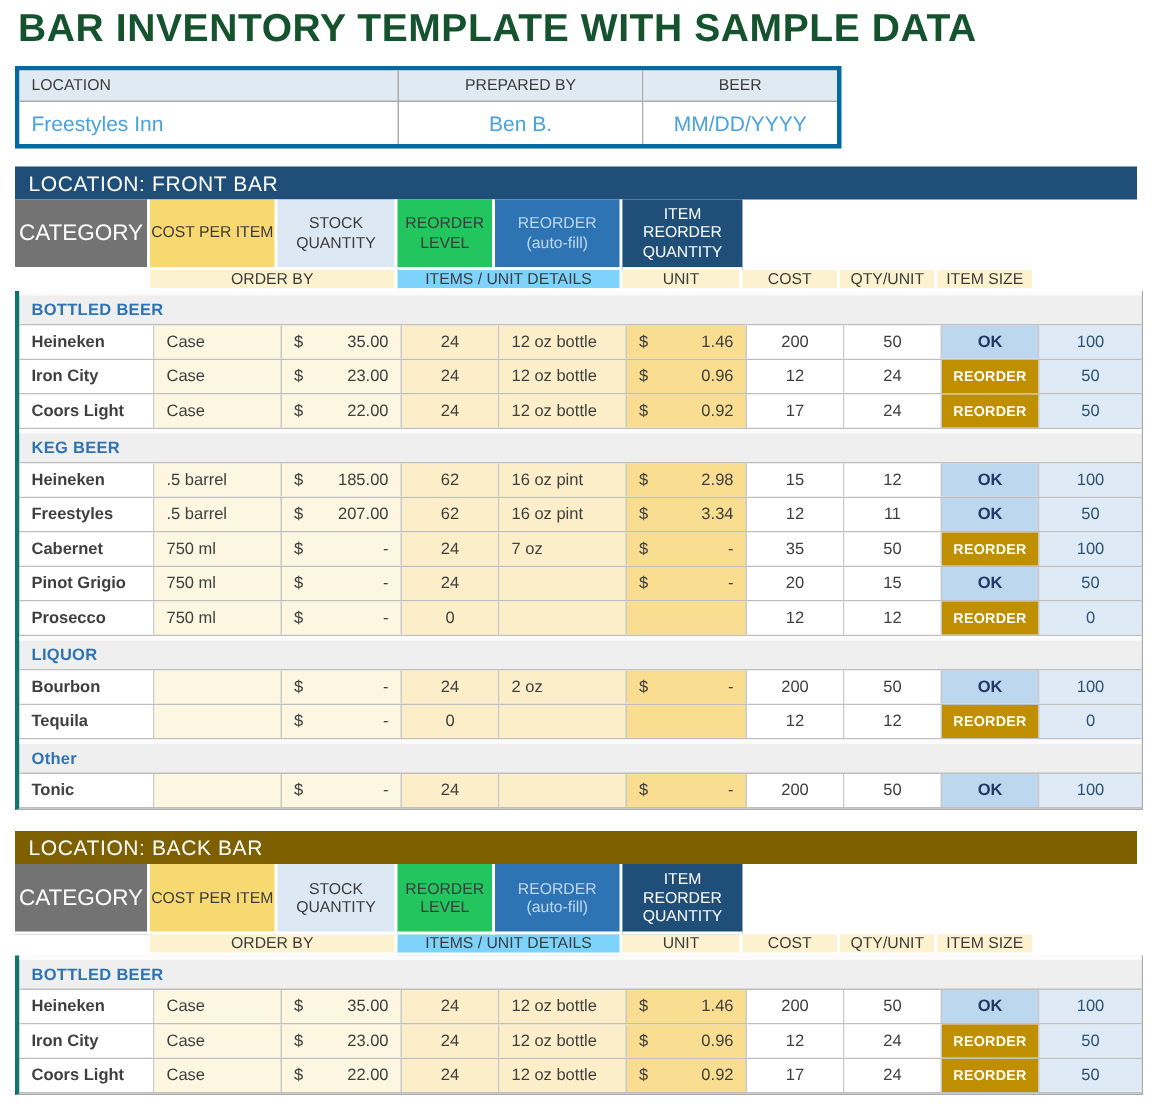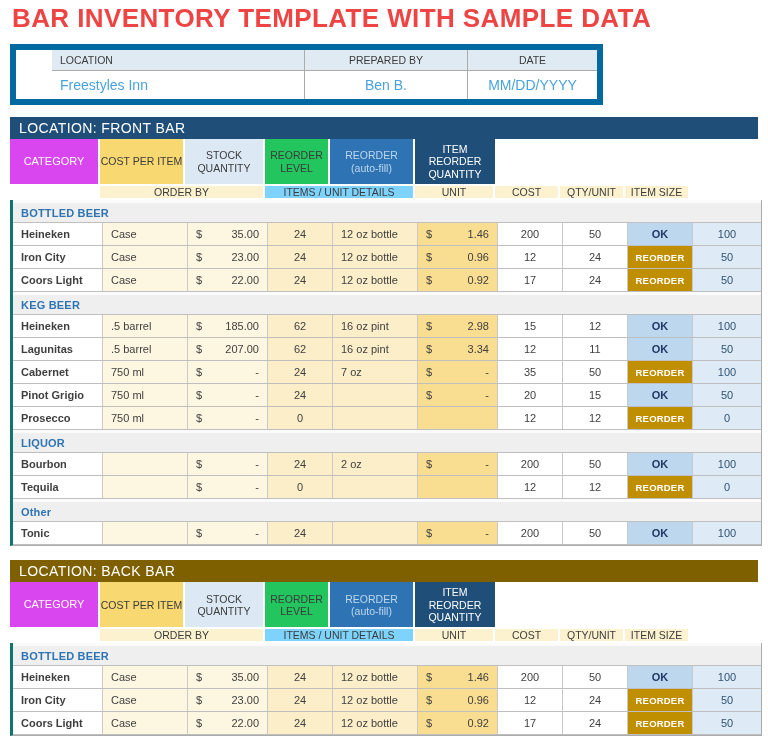--- a/index.html
+++ b/index.html
@@ -1,25 +1,25 @@
 <!DOCTYPE html>
 <html><head>
 <meta charset="utf-8">
 <style>
   html,body { margin:0; padding:0; }
   body { width:768px; height:738px; overflow:hidden; background:#ffffff;
          font-family:"Liberation Sans", sans-serif; }
   .sheet { position:relative; width:768px; height:738px; overflow:hidden; }
 
   .title { margin:4px 0 12px 12px; font-size:26px; line-height:28px; font-weight:bold;
-           color:#ef4444; letter-spacing:.4px; white-space:nowrap; }
+           color:#14532d; letter-spacing:.4px; white-space:nowrap; }
 
   
-  .info { margin:8px 0 0 10px; width:545px; border:6px solid #0369a1;
-          display:grid; grid-template-columns:253px 163px 129px;padding-left:36px; }
+  .info { margin:8px 0 0 10px; width:545px; border:3px solid #0369a1;
+          display:grid; grid-template-columns:253px 163px 129px; }
   .info .h { height:20px; background:#E0EAF3; border-right:1px solid #ABABAB;
              border-bottom:1px solid #ABABAB; font-size:10.5px; color:#3b3b3b;
              display:flex; align-items:center; justify-content:center; }
   .info .h:nth-child(1) { justify-content:flex-start; padding-left:8px; }
   .info .h:nth-child(3), .info .v:nth-child(6) { border-right:none; }
   .info .v { height:28px; background:#fff; border-right:1px solid #ABABAB;
              font-size:14px; color:#4AA2DC; display:flex; align-items:center;
              justify-content:center; }
   .info .v:nth-child(4) { justify-content:flex-start; padding-left:8px; }
 
@@ -30,21 +30,21 @@
             color:#fff; font-size:14px; letter-spacing:.4px; }
   .front .secbar { background:#1F4E79; }
   .back  .secbar { background:#7F6000; }
 
   .grid10 { display:grid; grid-template-columns:90px 85px 80px 65px 85px 80px 65px 65px 65px 68px; }
 
   .thead { grid-template-rows:23px 24px; }
   .th { display:flex; align-items:center; justify-content:center; text-align:center;
         font-size:10.5px; line-height:1.15; color:#3b3b3b; box-sizing:border-box;
         border-right:2px solid #fff; border-bottom:2px solid #fff; }
-  .th.category { grid-row:1/3; background:#d946ef; color:#fff; font-size:11px; }
+  .th.category { grid-row:1/3; background:#737373; color:#fff; font-size:15px; }
   .th.orderby  { grid-column:2/4; background:#FCF2D0; }
   .th.unit, .th.cost { background:#FCF2D0; }
   .th.items    { grid-column:4/6; background:#7dd3fc; }
   .th.qty, .th.size  { background:#FCF2D0; }
   .th.cpi    { grid-row:1/3; background:#F8D871; }
   .th.stock  { grid-row:1/3; background:#DCE9F5; }
   .th.rlevel { grid-row:1/3; background:#22c55e; }
   .th.rauto  { grid-row:1/3; background:#2E74B5; color:#BDD7EE; flex-direction:column; }
   .th.irq    { grid-row:1/3; background:#1F4E79; color:#fff; border-right:none; }
 
@@ -73,21 +73,21 @@
 </head>
 <body>
 
 <div class="sheet">
 
   <div class="title">BAR INVENTORY TEMPLATE WITH SAMPLE DATA</div>
 
   <div class="info">
     <div class="h">LOCATION</div>
     <div class="h">PREPARED BY</div>
-    <div class="h">DATE</div>
+    <div class="h">BEER</div>
     <div class="v">Freestyles Inn</div>
     <div class="v">Ben B.</div>
     <div class="v">MM/DD/YYYY</div>
   </div>
 
   <div class="section front">
     <div class="secbar">LOCATION: FRONT BAR</div>
     <div class="thead grid10">
       <div class="th category">CATEGORY</div>
       <div class="th orderby">ORDER BY</div>
@@ -178,21 +178,21 @@
           <div class="c cpi money">
             <div class="sym">$</div>
             <div class="amt">2.98</div>
           </div>
           <div class="c stock center">15</div>
           <div class="c level center">12</div>
           <div class="c status center ok">OK</div>
           <div class="c rqty center">100</div>
         </div>
         <div class="row grid10">
-          <div class="c name left">Lagunitas</div>
+          <div class="c name left">Freestyles</div>
           <div class="c unit left">.5 barrel</div>
           <div class="c cost money">
             <div class="sym">$</div>
             <div class="amt">207.00</div>
           </div>
           <div class="c qty center">62</div>
           <div class="c size left">16 oz pint</div>
           <div class="c cpi money">
             <div class="sym">$</div>
             <div class="amt">3.34</div>

